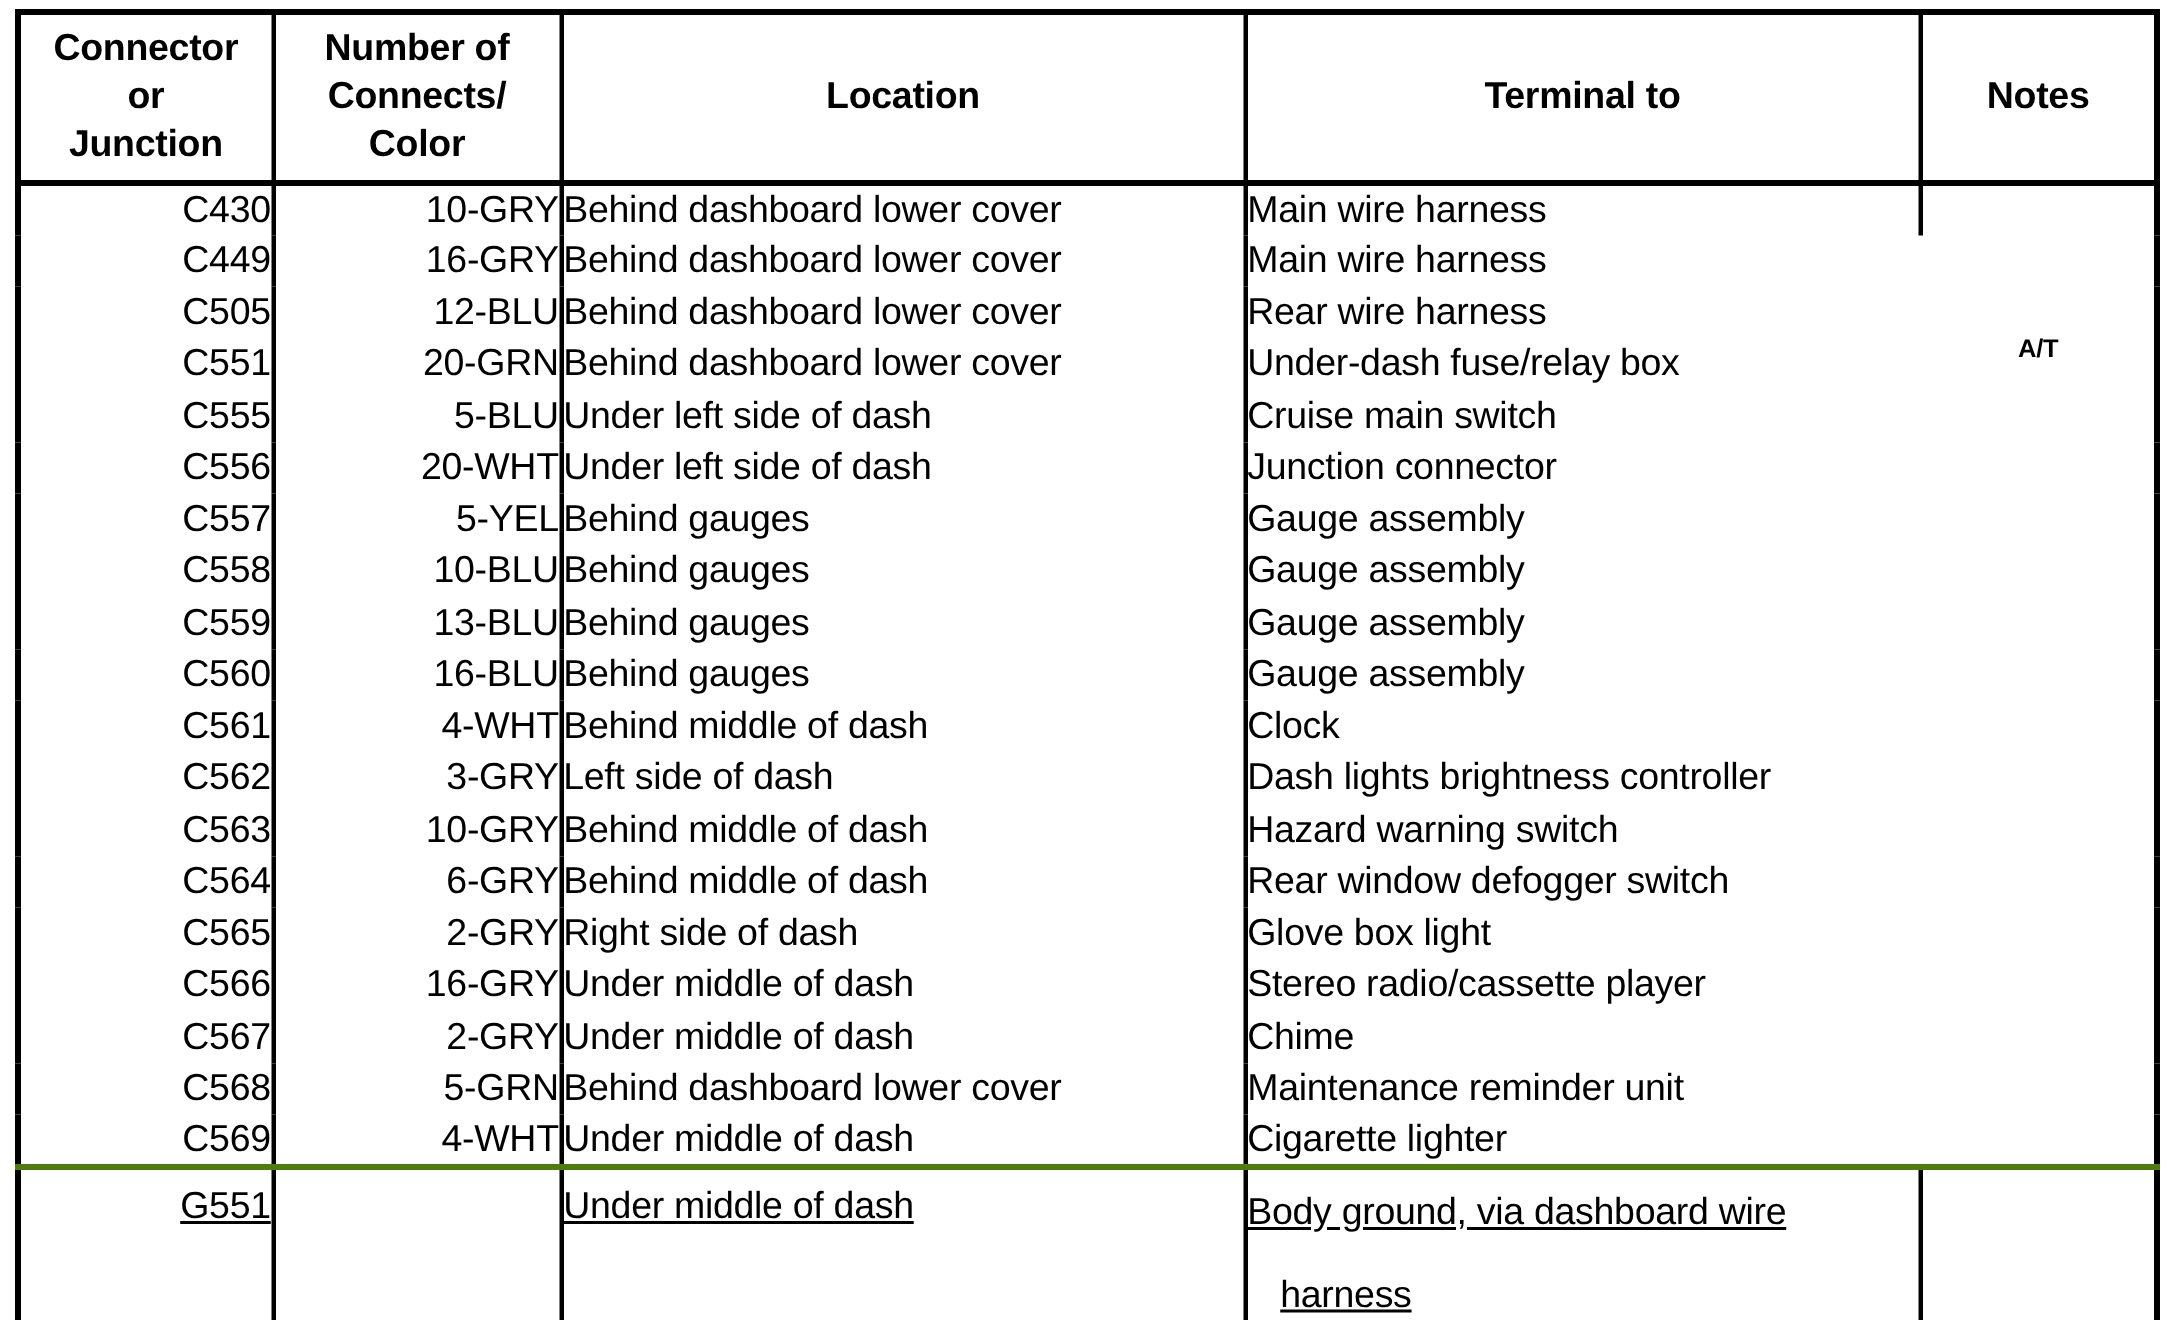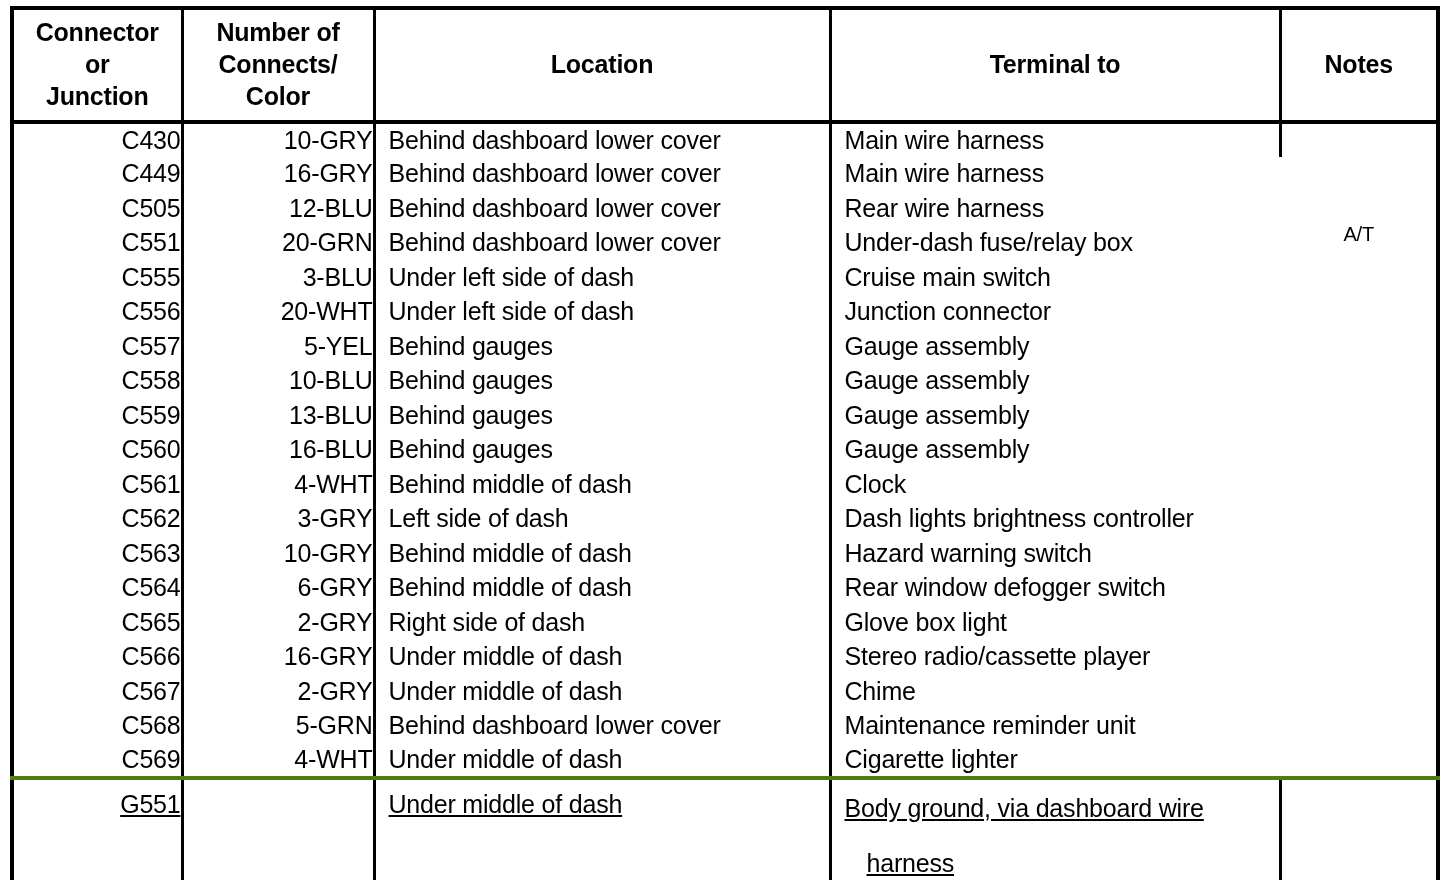--- a/index.html
+++ b/index.html
@@ -66,27 +66,28 @@
     vertical-align: middle;
     padding: 0;
     letter-spacing: -0.2px;
     white-space: nowrap;
   }
   tbody td:last-child { border-right: none; }
 
   tbody tr.data-row { height: 34.5px; }
 
   .cell-center { text-align: right; }
-  .cell-left   { text-align: left; padding-left: 13px; }
+  .cell-left   { text-align: left; }
 
   
   td.notes-cell {
     text-align: center;
     vertical-align: top;
-    font-size: 20px;
+    font-size: 17px;
+    font-weight: bold;
   }
   td.notes-cell .note-spacer { display: block; height: 100px; }
   td.notes-cell .note-text   { display: block; }
 
   
   tbody tr.section-divider > td {
     border-top: 4px solid #4d7c0f;
     text-decoration: underline;
   }
   tbody tr.ground-row { height: 80px; }
@@ -164,21 +165,21 @@
           <td class="cell-left">Rear wire harness</td>
         </tr>
         <tr class="data-row">
           <td class="cell-center">C551</td>
           <td class="cell-center">20-GRN</td>
           <td class="cell-left">Behind dashboard lower cover</td>
           <td class="cell-left">Under-dash fuse/relay box</td>
         </tr>
         <tr class="data-row">
           <td class="cell-center">C555</td>
-          <td class="cell-center">3-BLU</td>
+          <td class="cell-center">5-BLU</td>
           <td class="cell-left">Under left side of dash</td>
           <td class="cell-left">Cruise main switch</td>
         </tr>
         <tr class="data-row">
           <td class="cell-center">C556</td>
           <td class="cell-center">20-WHT</td>
           <td class="cell-left">Under left side of dash</td>
           <td class="cell-left">Junction connector</td>
         </tr>
         <tr class="data-row">

